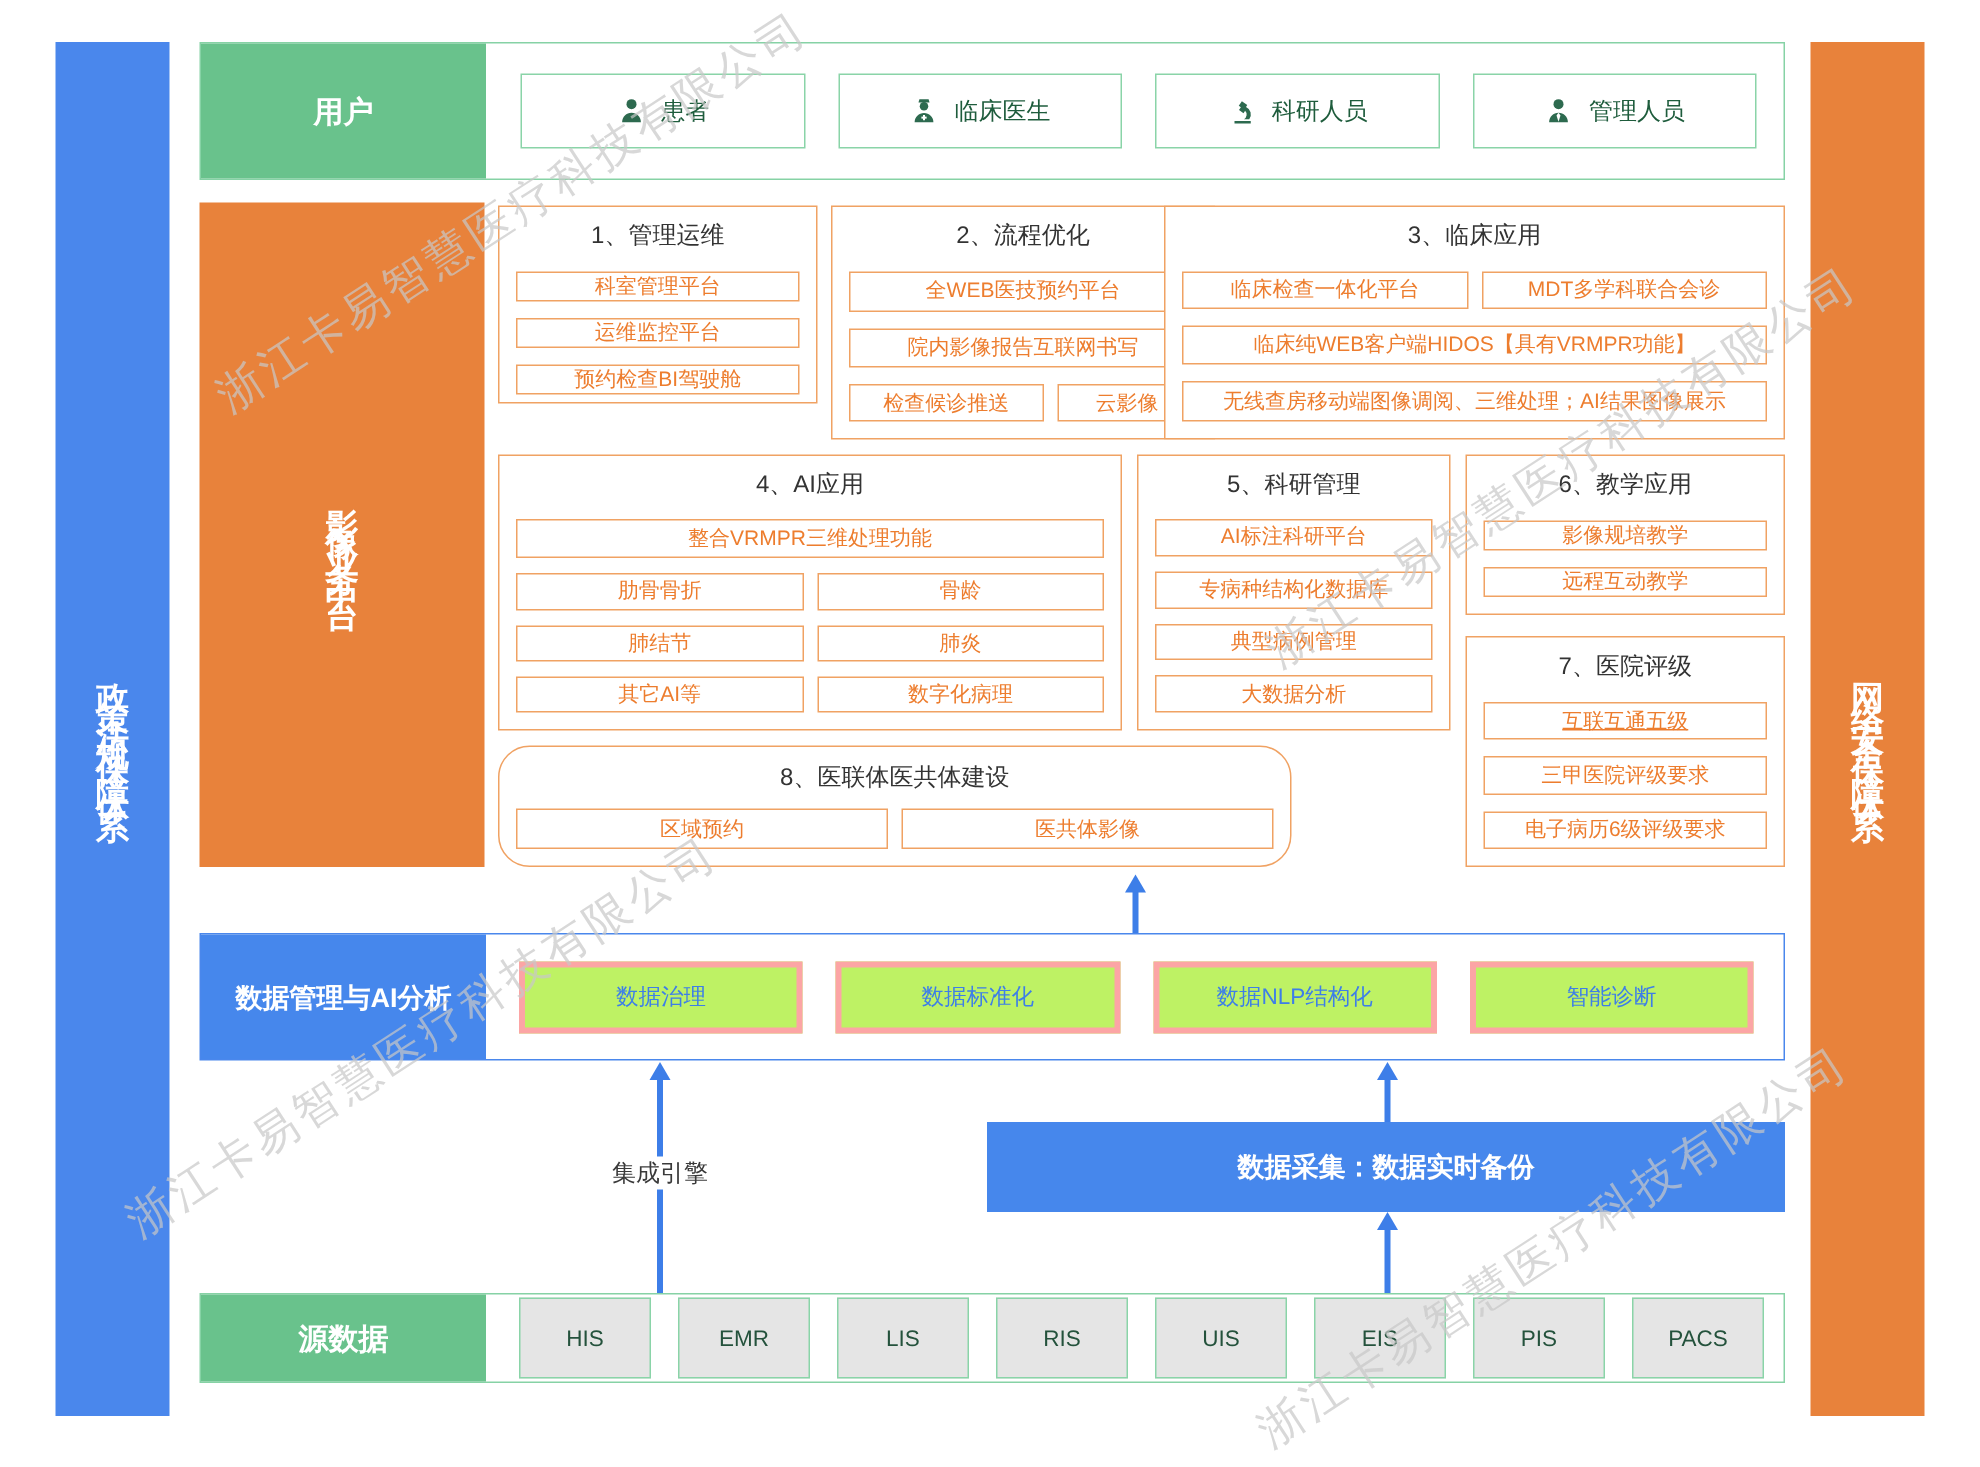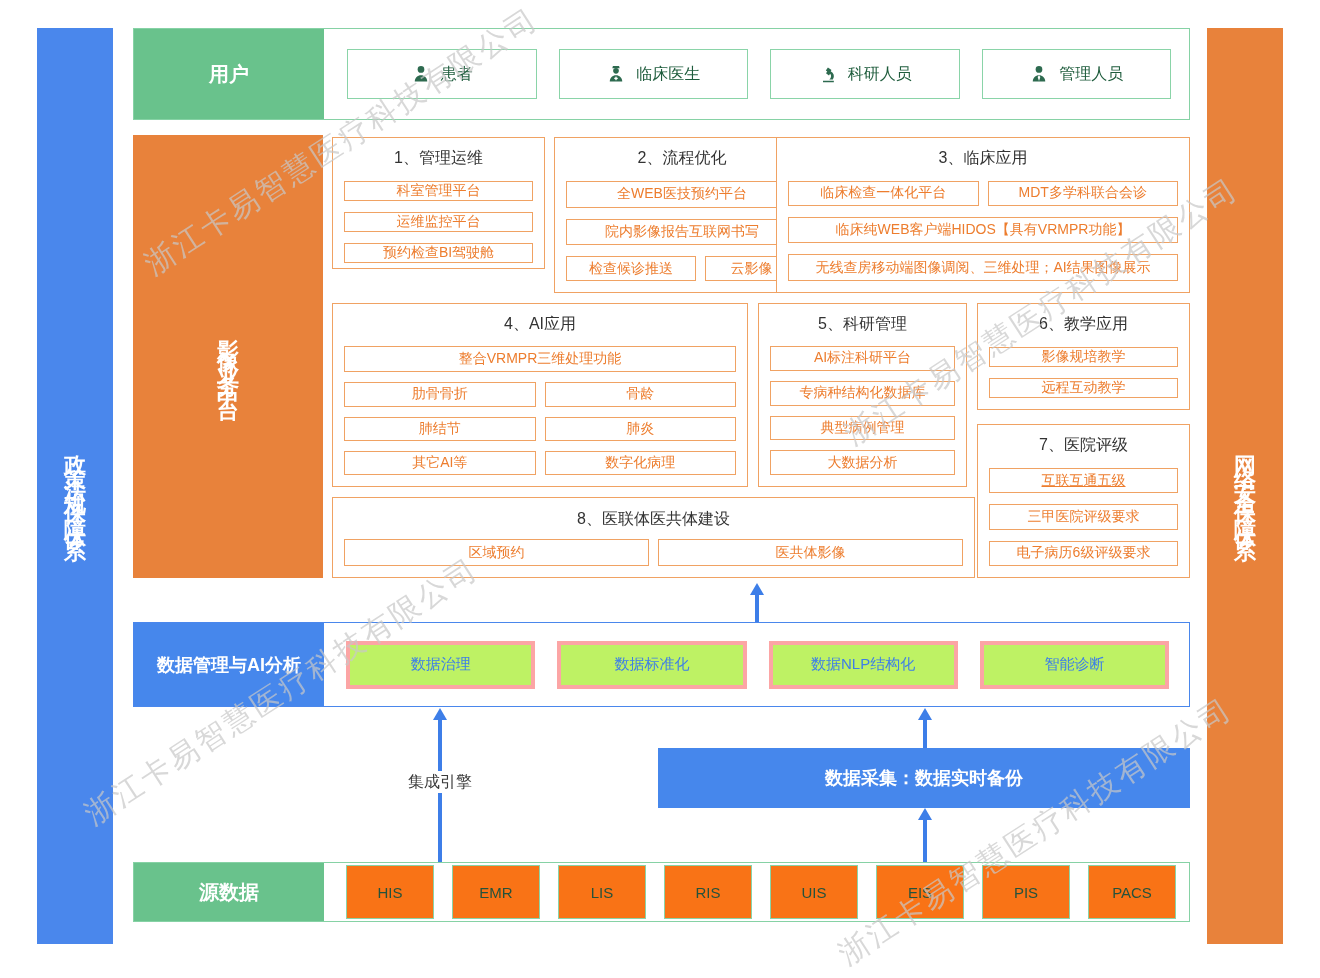--- a/index.html
+++ b/index.html
@@ -61,21 +61,21 @@
   .engine-label{position:absolute;left:396px;top:771px;width:88px;height:22px;background:#fff;z-index:6;
                 display:flex;align-items:center;justify-content:center;font-size:16px;color:#3a3a3a;}
 
   .collect-bar{position:absolute;left:658px;top:748px;width:532px;height:60px;background:#4687ec;
                display:flex;align-items:center;justify-content:center;color:#ffffff;font-weight:bold;font-size:18px;}
 
   
   .source-row{top:862px;height:60px;border:1px solid #86d2a5;}
   .source-row .row-label{background:#69c28c;font-size:20px;}
   .source-row .row-items{left:212px;right:13px;gap:18px;}
-  .src-item{flex:1;height:52px;border:1px solid #8ad4a8;background:#f97316;display:flex;align-items:center;
+  .src-item{flex:1;height:52px;border:1px solid #8ad4a8;background:#e5e5e5;display:flex;align-items:center;
             justify-content:center;color:#24523c;font-size:15px;}
 
   
   .wm{position:absolute;font-size:30px;color:#c8c8c8;opacity:.7;letter-spacing:3px;white-space:nowrap;
       transform:rotate(-33deg);transform-origin:left center;pointer-events:none;z-index:60;}
 </style>
 </head>
 <body>
 
 <div class="canvas">
@@ -186,21 +186,21 @@
     <div class="g-item">远程互动教学</div>
   </div>
 
   <div class="group" style="left:977px;top:424px;width:213px;height:154px;">
     <div class="g-title">7、医院评级</div>
     <div class="g-item u-line">互联互通五级</div>
     <div class="g-item">三甲医院评级要求</div>
     <div class="g-item">电子病历6级评级要求</div>
   </div>
 
-  <div class="group" style="left:332px;top:497px;width:643px;height:81px;gap:8px;padding-top:9px;">
+  <div class="group" style="left:332px;top:497px;width:529px;height:81px;gap:8px;padding-top:9px;border-radius:21px;">
     <div class="g-title">8、医联体医共体建设</div>
     <div class="g-row">
       <div class="g-item">区域预约</div>
       <div class="g-item">医共体影像</div>
     </div>
   </div>
 
   <div class="row data-row">
     <div class="row-label">数据管理与AI分析</div>
     <div class="row-items">

